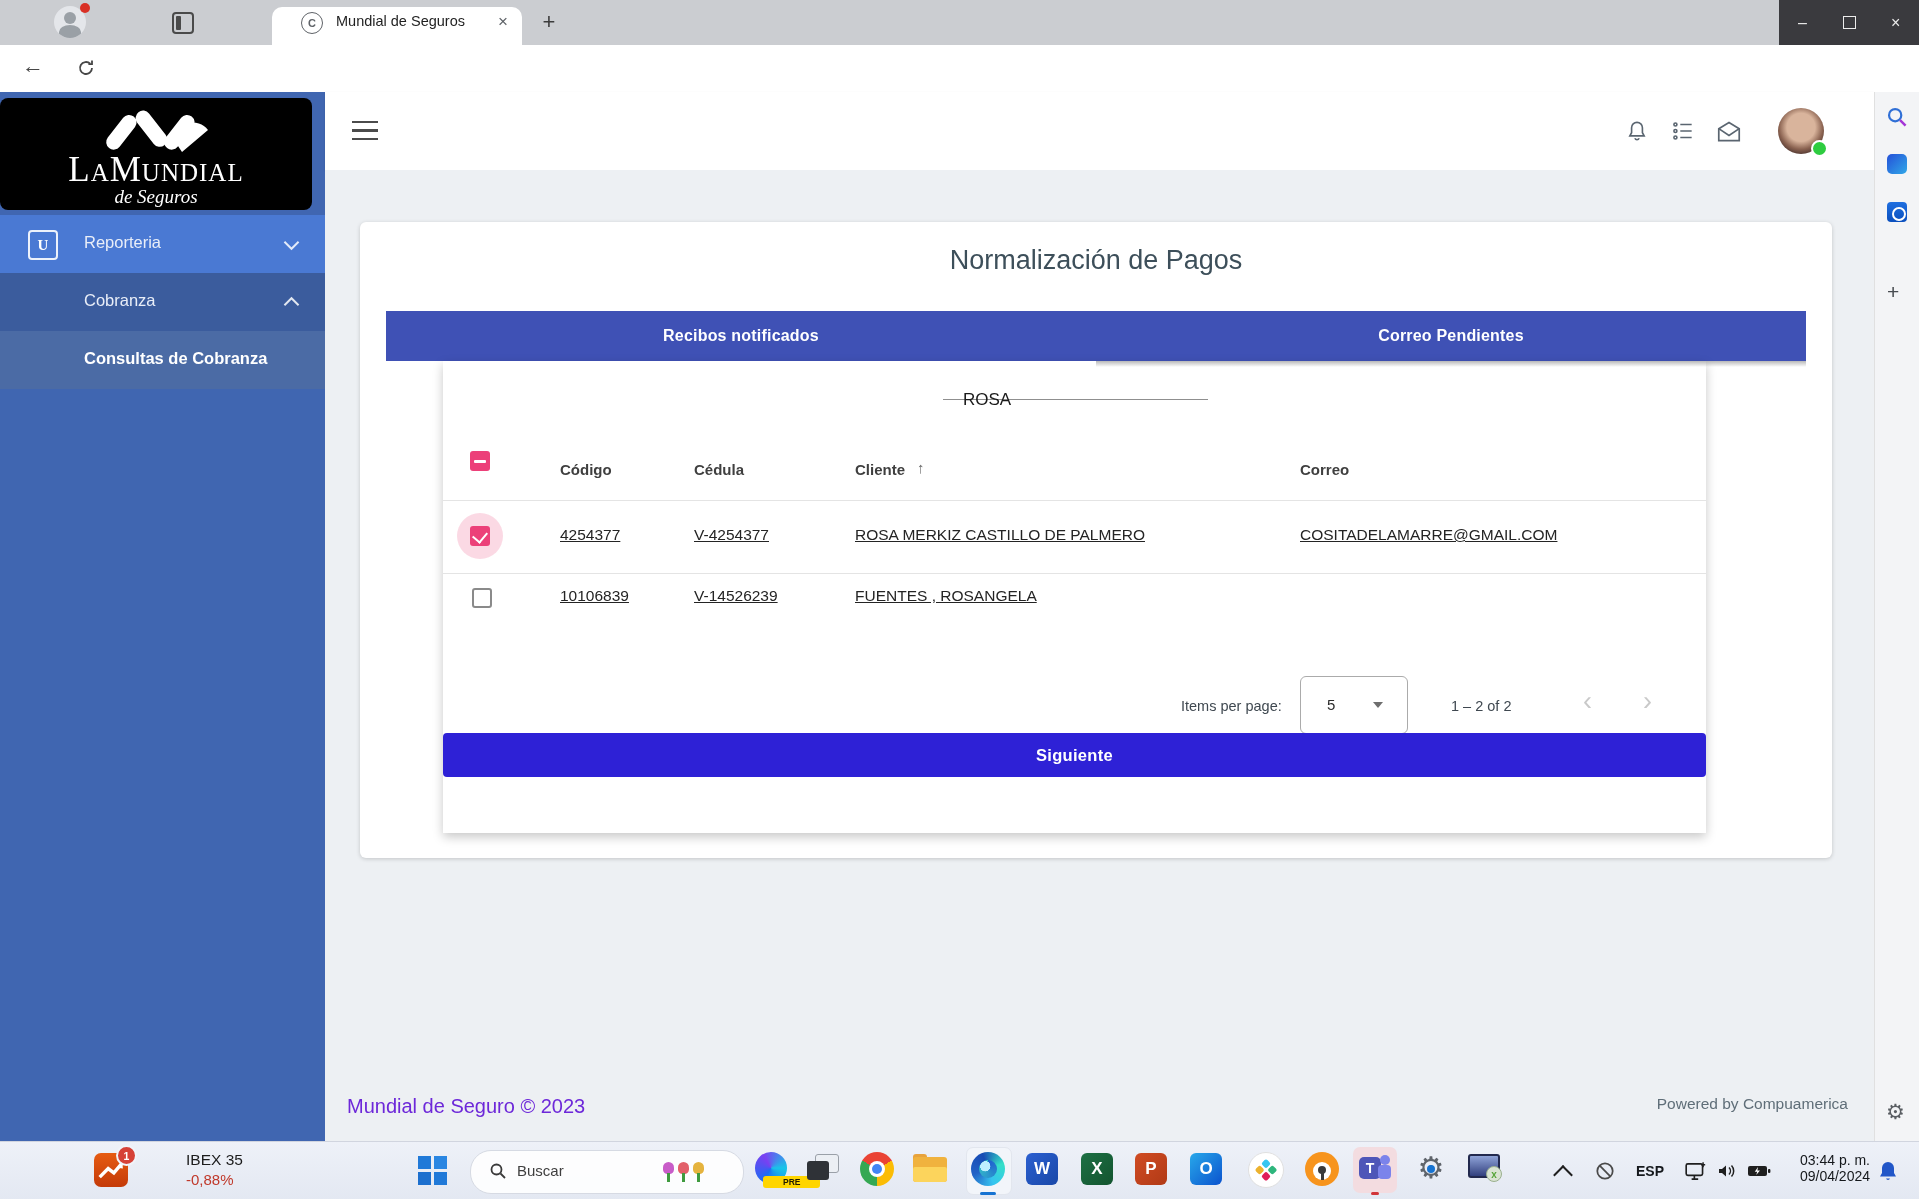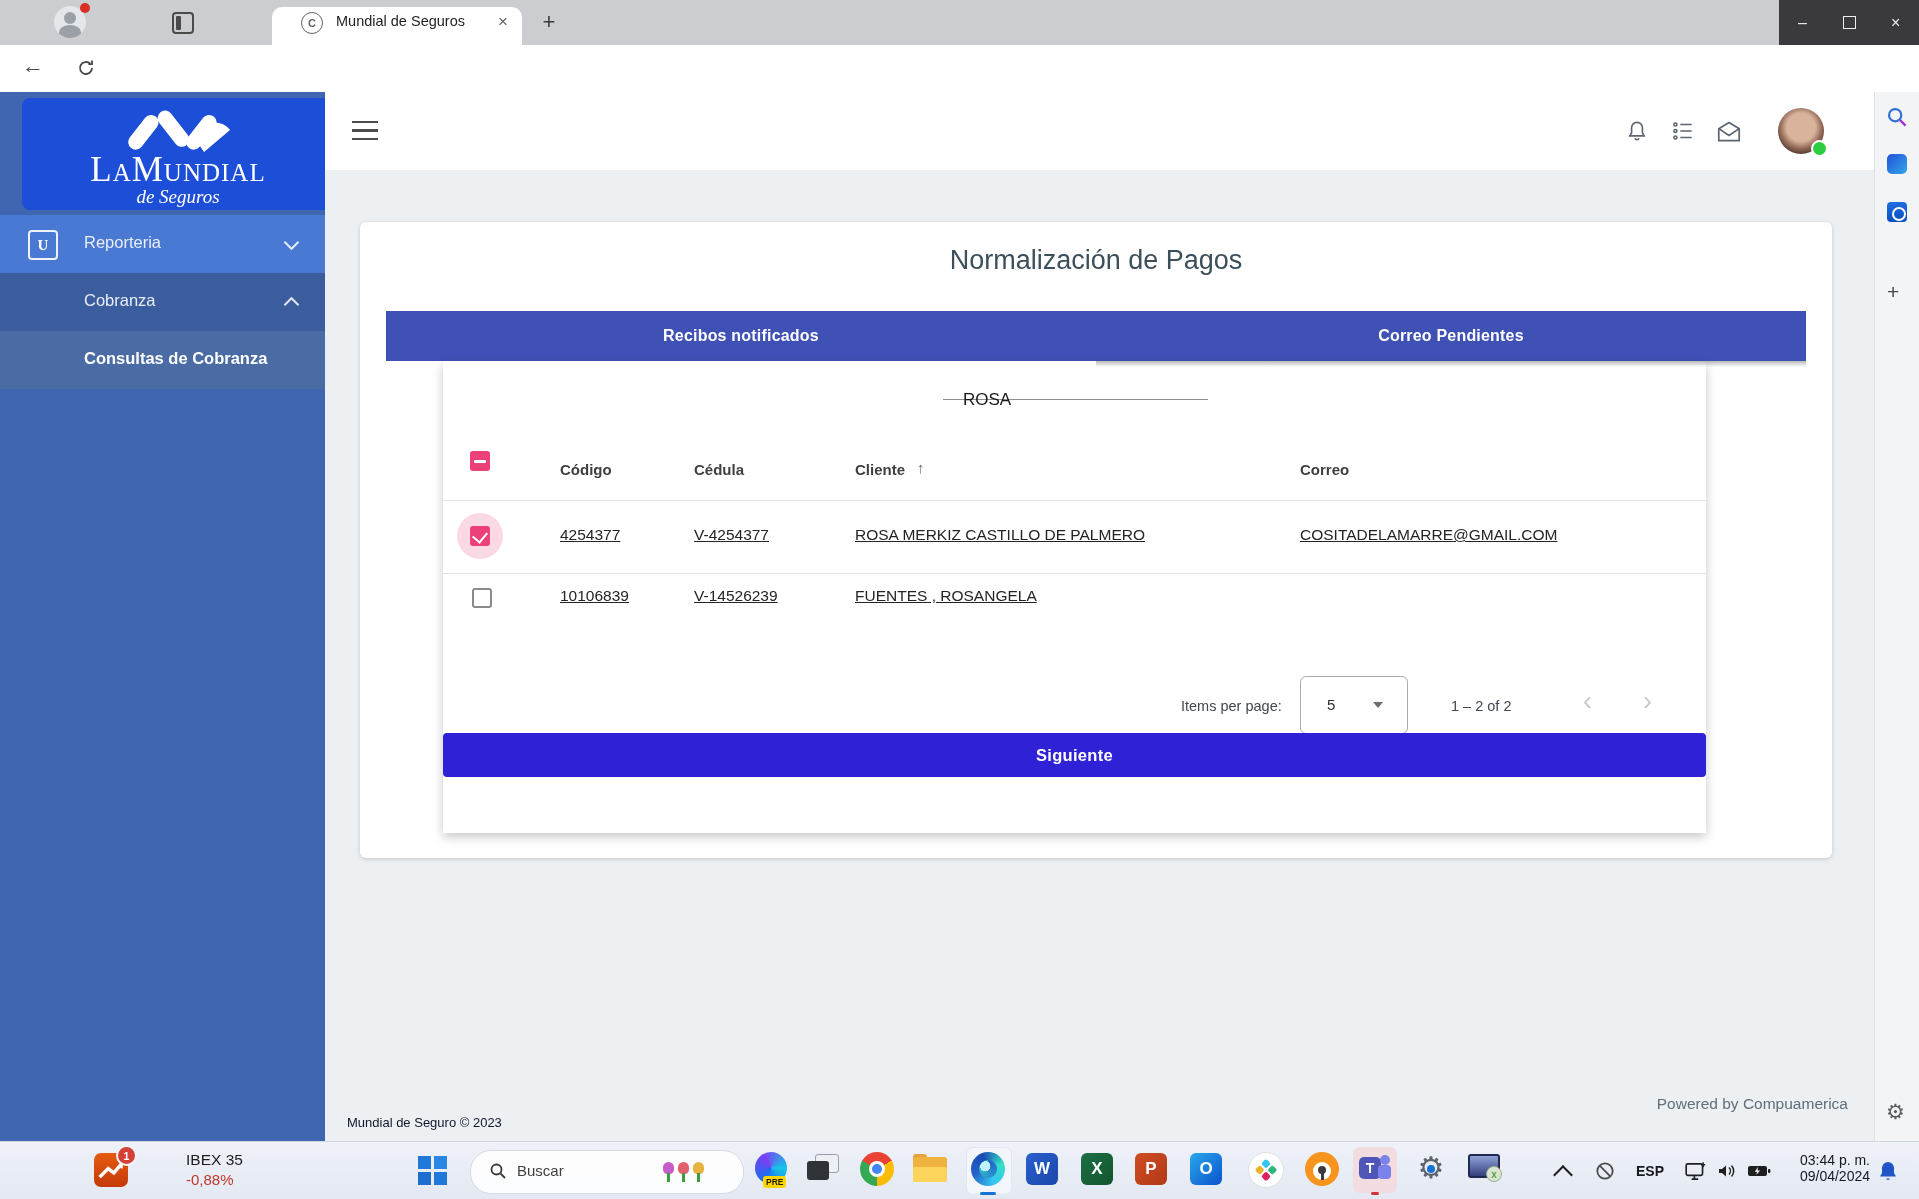--- a/index.html
+++ b/index.html
@@ -14,21 +14,21 @@
   .favicon{left:301px;top:12px;width:20px;height:20px;border:1.8px solid #5f6368;border-radius:50%;
     font-size:11px;color:#5f6368;font-weight:bold;}
   .winctl{left:1779px;top:0;width:140px;height:45px;background:#3a3a3e;display:flex;}
   .winctl div{flex:1;display:flex;align-items:center;justify-content:center;color:#ececec;font-size:16px;}
   .toolbar{left:0;top:45px;width:1919px;height:47px;background:#fff;border-bottom:1px solid #e3e5e8;}
   .urlpill{left:128px;top:51px;width:1457px;height:35px;background:#f2f3f5;border-radius:18px;}
   .url{left:182px;top:59px;font-size:15px;color:#2b2b2b;letter-spacing:.1px;}
   .tbicon{color:#555;font-size:19px;}
   
   .sidebar{left:0;top:92px;width:325px;height:1049px;background:#4066b1;}
-  .logocard{left:22px;top:6px;width:312px;height:112px;background:#1d4ed8;border-radius:8px;}
+  .logocard{left:0;top:6px;width:312px;height:112px;background:#000000;border-radius:8px;}
   .logoname{left:0;top:52px;width:312px;text-align:center;color:#fff;font-family:"Liberation Serif",serif;
     font-variant:small-caps;font-size:35px;letter-spacing:1px;}
   .logotag{left:0;top:88px;width:312px;text-align:center;color:#fff;font-family:"Liberation Serif",serif;
     font-style:italic;font-size:19px;}
   .menurow{left:0;width:325px;height:58px;}
   .menulabel{left:84px;top:18px;font-size:16.5px;color:#e9eef8;}
   .chev{width:9px;height:9px;border-right:2px solid rgba(255,255,255,.85);border-bottom:2px solid rgba(255,255,255,.85);}
   .chev.down{transform:rotate(45deg);}
   .chev.up{transform:rotate(-135deg);}
   .ubox{left:28px;top:15px;width:26px;height:26px;border:2px solid rgba(255,255,255,.9);border-radius:4px;
@@ -51,21 +51,21 @@
   .cb.on.check::after{content:"";position:absolute;left:5px;top:3px;width:8px;height:11px;
     border-right:2.4px solid #fff;border-bottom:2.4px solid #fff;transform:rotate(40deg);}
   .cb.on.indet::after{content:"";position:absolute;left:4px;top:8.5px;width:12px;height:3px;background:#fff;border-radius:1px;}
   .cb.off{border:2px solid #8a8a8a;width:16px;height:16px;background:#fff;}
   .halo{width:46px;height:46px;border-radius:50%;background:rgba(236,64,121,.2);}
   .th{font-size:15px;font-weight:600;color:#3f3f3f;top:461px;}
   .td{font-size:15.5px;color:#242424;white-space:nowrap;text-decoration:underline;}
   .pgtext{font-size:14.5px;color:#3f4850;}
   .bigbtn{left:443px;top:733px;width:1263px;height:44px;background:#2e21d6;border-radius:4px;
     color:#fff;font-size:16.5px;font-weight:bold;letter-spacing:.3px;}
-  .footer-left{left:347px;top:1095px;font-size:13px;color:#0f172a;margin-top:20px;}
+  .footer-left{left:347px;top:1095px;font-size:20px;color:#6d28d9;}
   .footer-right{left:1200px;top:1095px;width:648px;text-align:right;font-size:15.5px;color:#5f6e78;}
   
   .edgestrip{left:1874px;top:92px;width:45px;height:1049px;background:#f3f4f6;border-left:1px solid #e0e0e0;}
   
   .taskbar{left:0;top:1141px;width:1919px;height:58px;background:linear-gradient(#eef1f8,#e3e8f2);
     border-top:1px solid rgba(0,0,0,.08);}
   .appletter{border-radius:6px;color:#fff;font-weight:bold;font-size:17px;width:32px;height:32px;}
   .tulip{width:11px;height:12px;border-radius:6px 6px 5px 5px;position:relative;display:inline-block;margin:0 2px;}
   .tulip::after{content:"";position:absolute;left:4px;top:11px;width:2.5px;height:9px;background:#3f9b3f;}
   .traytxt{font-size:14px;color:#15181c;}
@@ -303,21 +303,21 @@
             <path d="M11.5 11.5 16 16"></path>
           </svg>
       </div>
       <div class="abs" style="left:46px;top:11px;font-size:15px;color:#3f3f3f;">Buscar</div>
       <div class="abs" style="left:190px;top:9px;">
         <span class="tulip" style="background:#c85cc8;"></span><span class="tulip" style="background:#e2606a;"></span><span class="tulip" style="background:#e5b33e;"></span>
       </div>
     </div>
 
     <div class="abs" style="left:755px;top:10px;width:32px;height:32px;border-radius:50%;background:conic-gradient(from 210deg,#1b6cf2,#7a3ff2,#18c5e8,#1b6cf2);">
-      <div class="abs flexc" style="left:8px;top:24px;padding:1px 3px;background:#ffd500;border-radius:3px;font-size:8.5px;font-weight:bold;color:#201a00;">PRE</div>
+      <div class="abs flexc" style="left:8px;top:24px;padding:1px 20px;background:#ffd500;border-radius:3px;font-size:8.5px;font-weight:bold;color:#201a00;">PRE</div>
     </div>
     <div class="abs" style="left:807px;top:12px;width:32px;height:30px;">
       <div class="abs" style="left:8px;top:0;width:22px;height:17px;background:#eceff4;border:1.5px solid #9aa0a8;border-radius:3px;"></div>
       <div class="abs" style="left:0;top:7px;width:22px;height:19px;background:#2f3237;border-radius:3px;"></div>
     </div>
     <div class="abs" style="left:860px;top:10px;width:34px;height:34px;border-radius:50%;background:conic-gradient(from -60deg,#ea4335 0 120deg,#fbbc05 120deg 240deg,#34a853 240deg);">
       <div class="abs" style="left:9px;top:9px;width:16px;height:16px;border-radius:50%;background:#fff;"></div>
       <div class="abs" style="left:12px;top:12px;width:10px;height:10px;border-radius:50%;background:#4285f4;"></div>
     </div>
 

